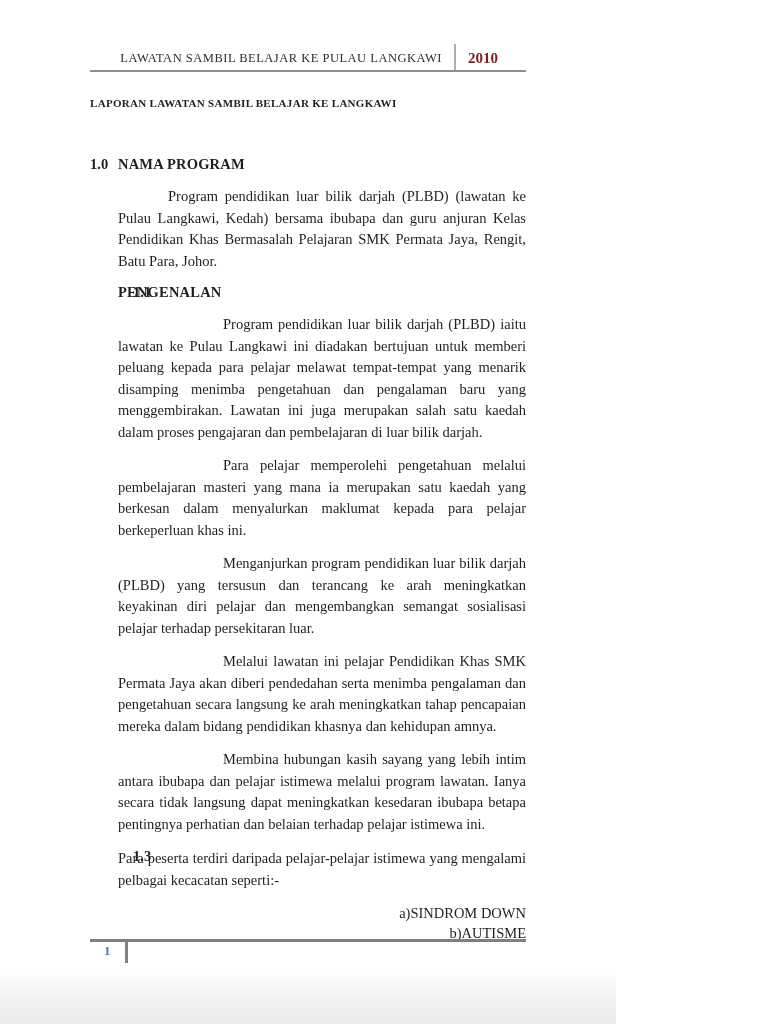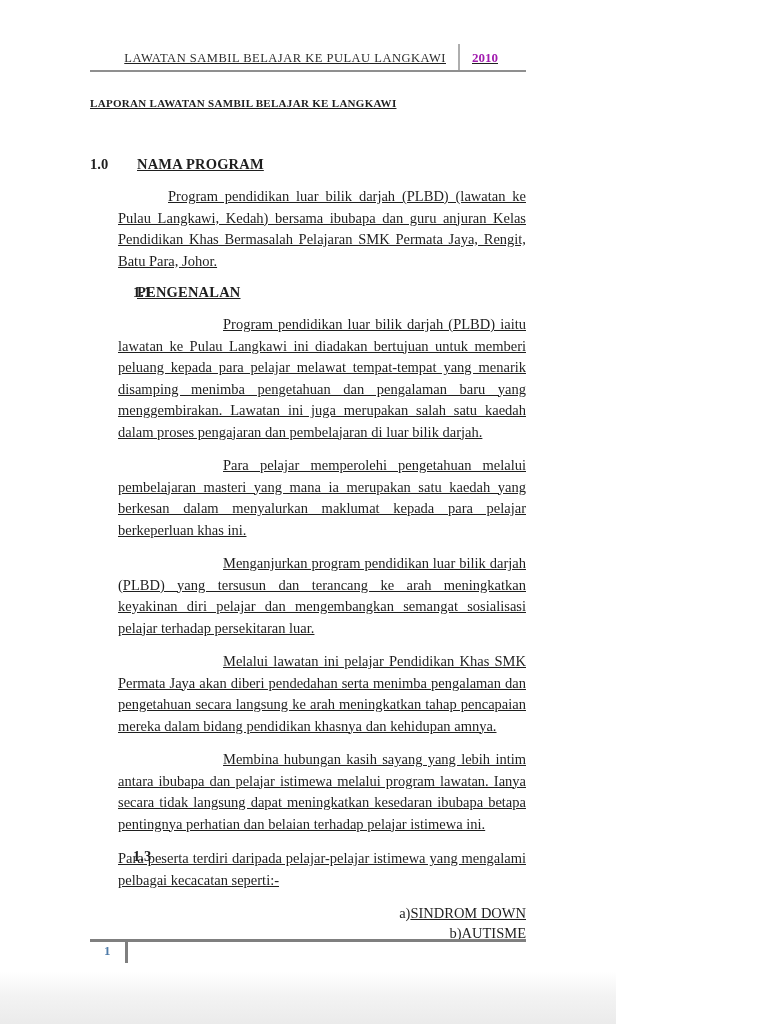--- a/index.html
+++ b/index.html
@@ -1,42 +1,42 @@
 <!DOCTYPE html>
 <html><head>
 <meta charset="utf-8">
 <style>
   html,body { margin:0; padding:0; background:#ffffff; }
   .page {
     position:relative; width:616px; height:1024px; background:#ffffff;
-    overflow:hidden; font-family:"Liberation Serif", serif; color:#1f1f1f;text-decoration:underline;
+    overflow:hidden; font-family:"Liberation Serif", serif; color:#1f1f1f;
   }
 
   
   .header-row {
     margin:44px 90px 0 90px; padding-right:28px;
     display:flex; justify-content:flex-end; align-items:stretch;
     column-gap:12px; height:26px;
   }
   .rh-title { font-size:12.5px; letter-spacing:.5px; color:#2e2e2e; line-height:28px; white-space:nowrap; }
   .rh-divider { width:2px; background:#aeaeae; }
-  .rh-year { font-size:13px; font-weight:bold; color:#a21caf; line-height:28px; }
+  .rh-year { font-size:15px; font-weight:bold; color:#7f1d1d; line-height:28px; }
   .header-rule { height:2px; background:#8f8f8f; margin:0 90px; }
 
   
   .doc-title { margin:22px 90px 0 90px; font-size:11px; font-weight:bold; letter-spacing:.3px; line-height:18px; }
 
   
   .content { margin:0 90px 0 118px; font-size:14.5px; line-height:21.5px; text-align:justify; }
 
   .sec-head { position:relative; font-weight:bold; font-size:14.5px; line-height:17px; margin:12px 0 13px 0; text-align:left; }
   .sec-head.first { margin-top:44px; }
   .sec-head .num { position:absolute; left:15px; top:0; }
   .sec-head.outdent .num { left:-28px; }
-  .sec-head .txt { margin-left:19px; letter-spacing:.2px; }
+  .sec-head .txt { letter-spacing:.2px; }
 
   .para { margin:0 0 12px 0; }
   .indent-sm { text-indent:50px; }
   .indent-lg { text-indent:105px; }
   .no-indent { text-indent:0; }
 
   .list { margin:10px 0 0 43px; line-height:20px; text-align:right; }
   .list-row { white-space:nowrap; }
   .list-row .marker { display:inline-block; width:22px; }
 

